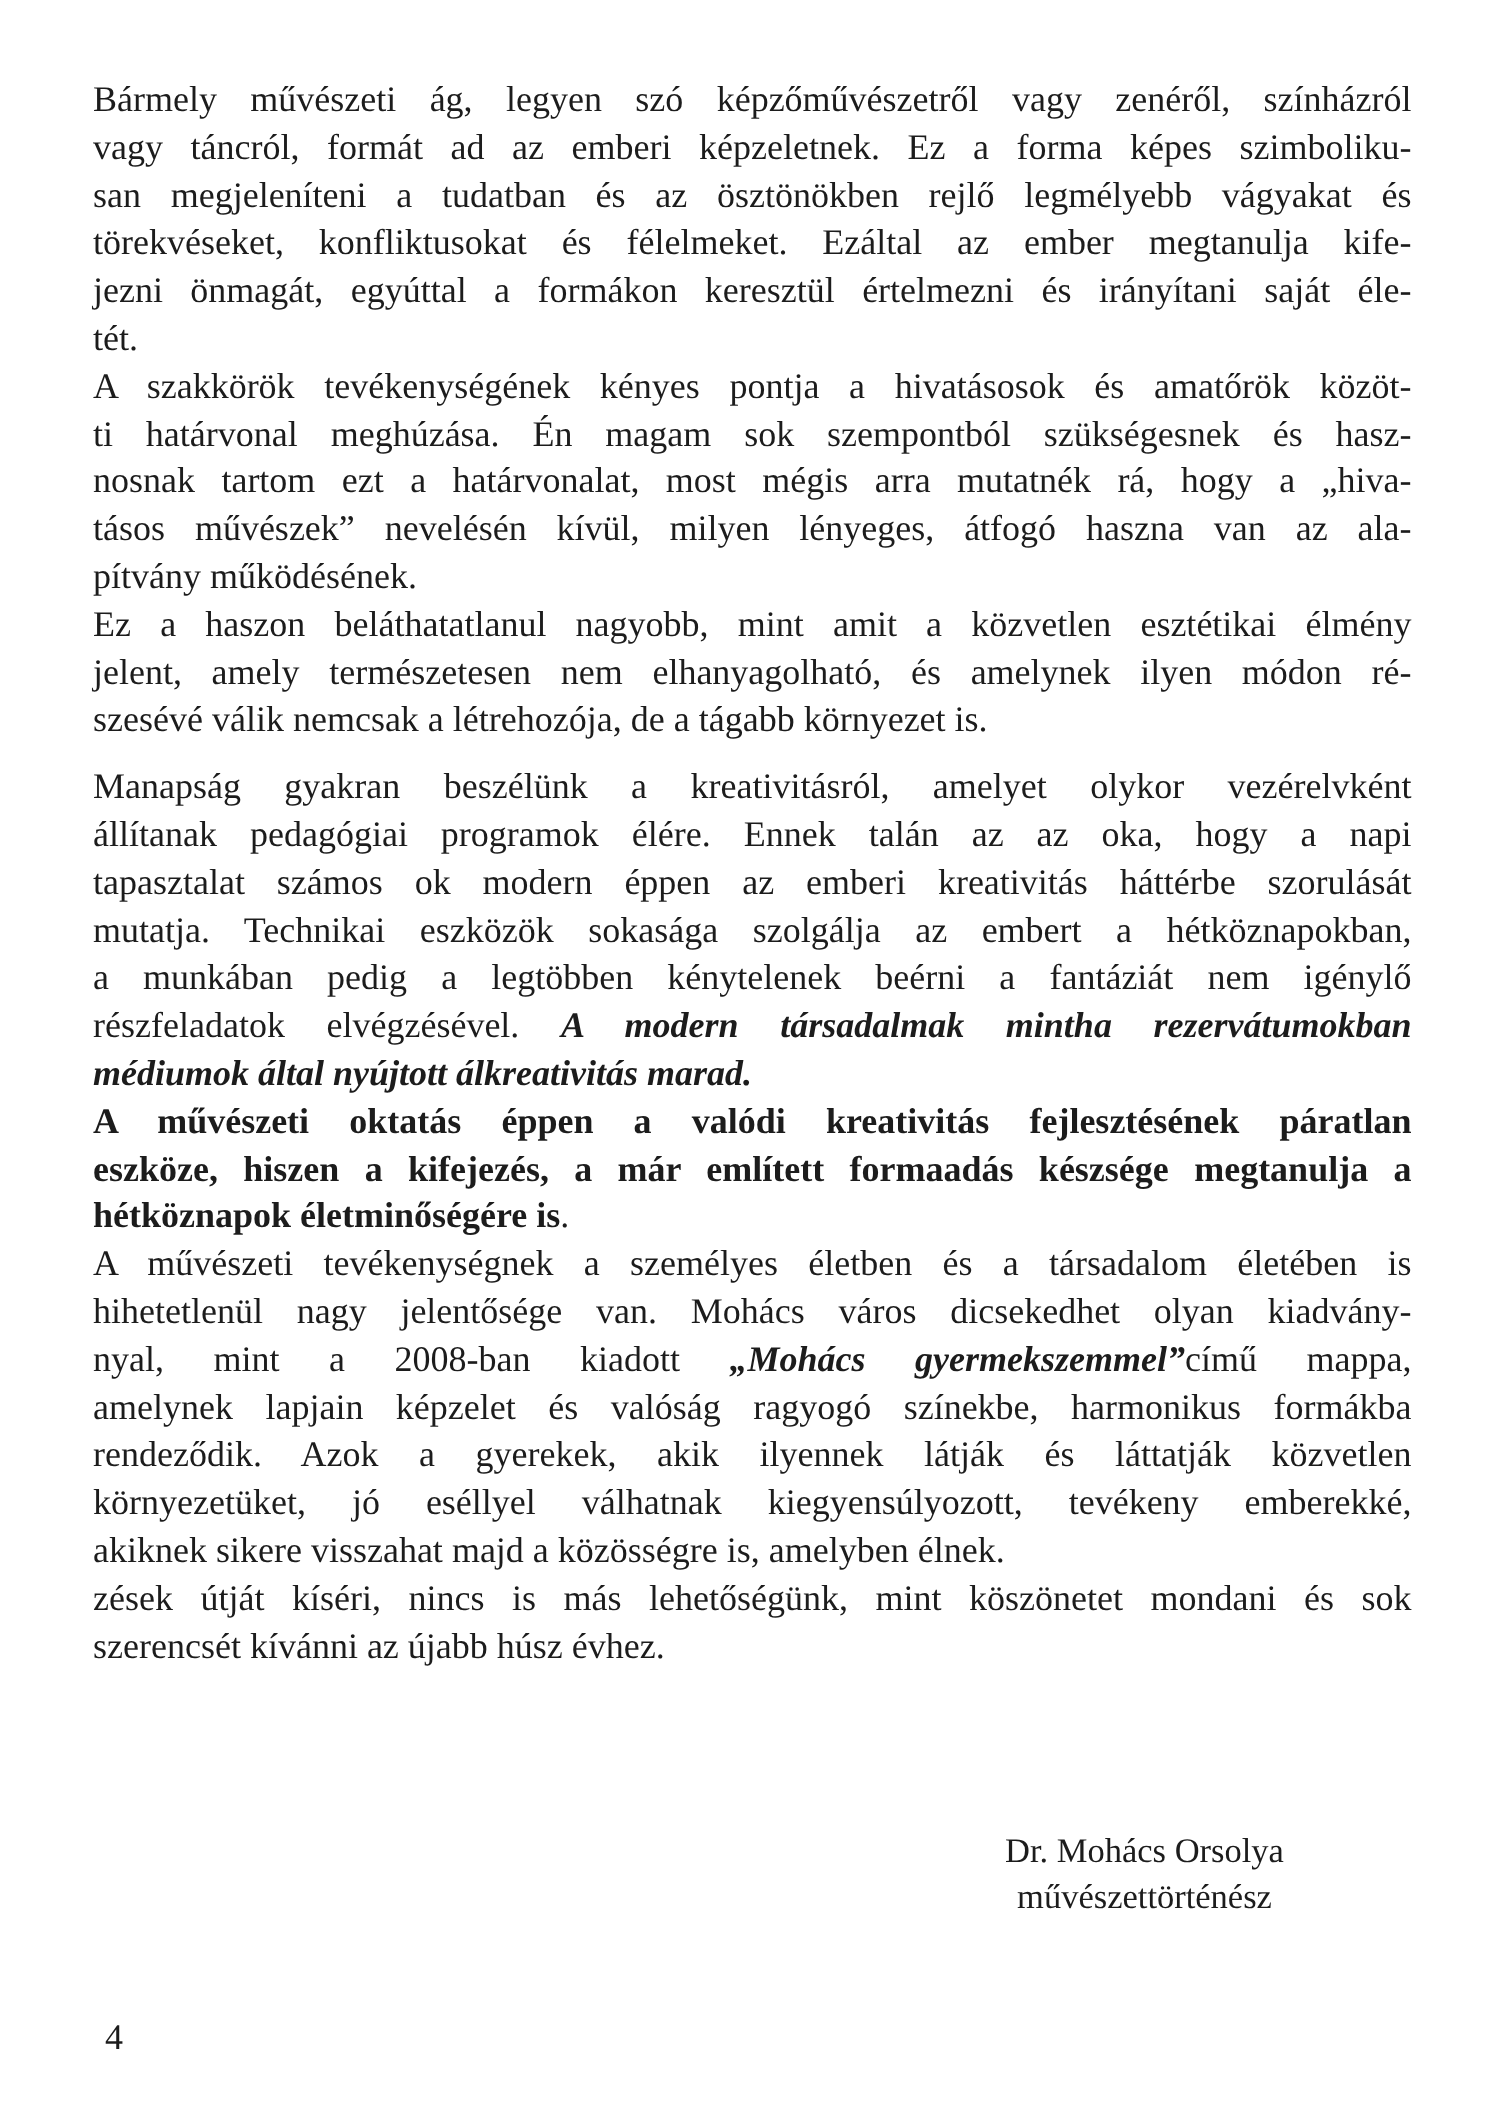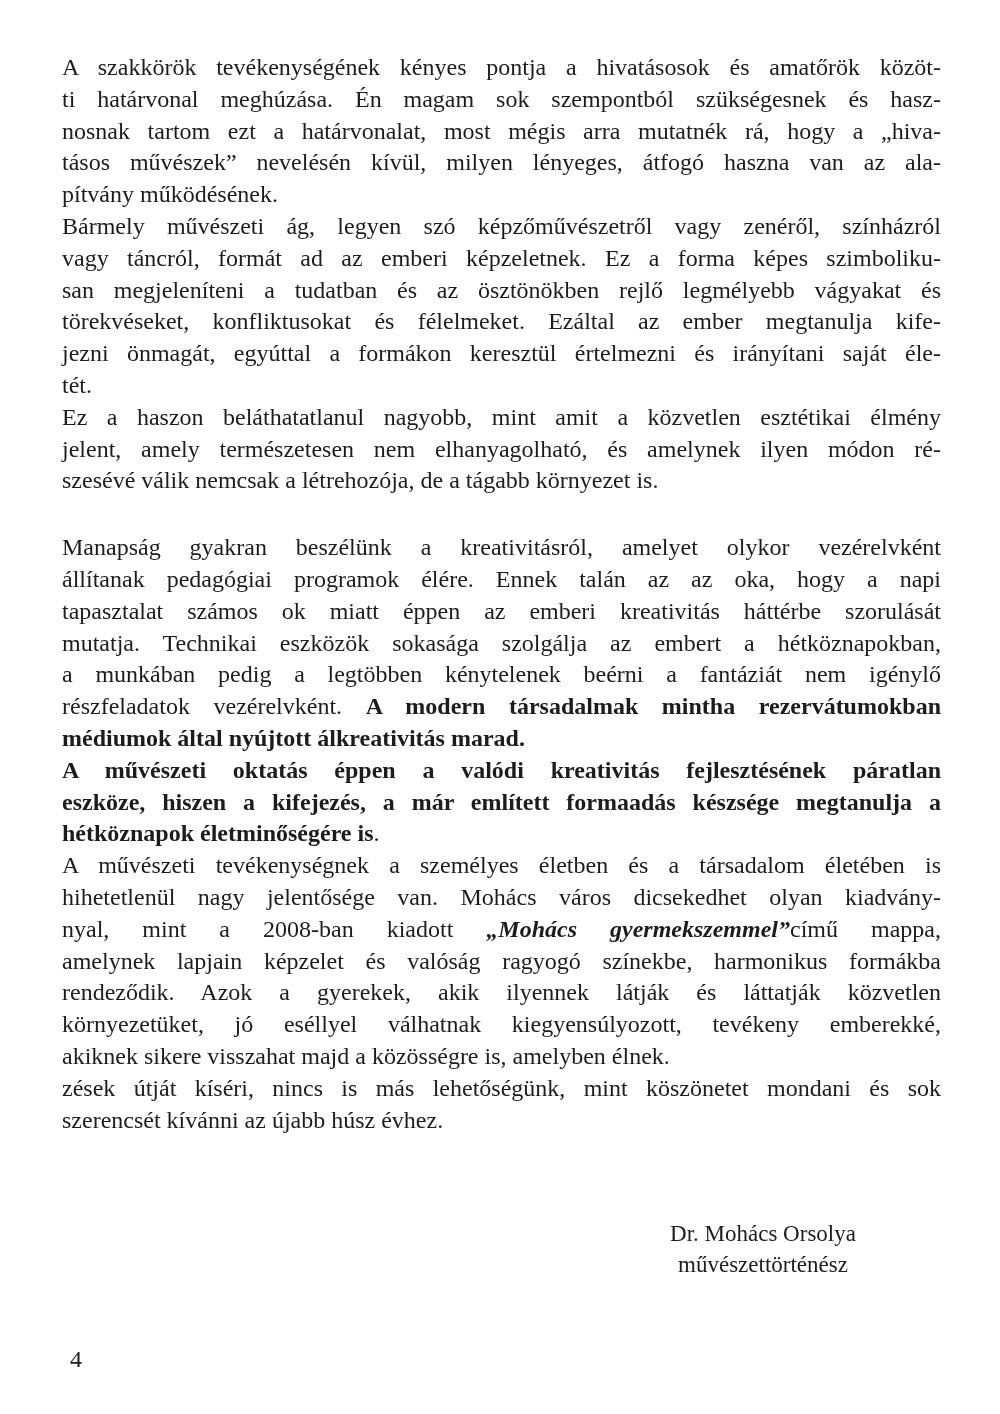--- a/index.html
+++ b/index.html
@@ -18,35 +18,35 @@
   }
   .text-block {
     position: absolute;
     left: 62px;
     top: 52px;
     width: 879px;
     font-size: 24px;
     line-height: 31.8px;
   }
   .paragraph { margin: 0; }
-  .paragraph.space-before { margin-top: 35px; }
+  .paragraph.space-before { margin-top: 13px; }
   .line {
     text-align: justify;
     text-align-last: justify;
     white-space: nowrap;
     height: 31.8px;
   }
   .line.last {
     text-align: left;
     text-align-last: auto;
   }
   .seg-r { font-weight: normal; font-style: normal; }
   .seg-b { font-weight: bold; font-style: normal; margin-top: 14px; }
   .seg-i { font-weight: bold; font-style: italic; }
-  .seg-bi { font-weight: bold; }
+  .seg-bi { font-weight: bold; font-style: italic; }
   .signature-block {
     position: absolute;
     left: 563px;
     top: 1218px;
     width: 400px;
     text-align: center;
     font-size: 23px;
     line-height: 31px;
   }
   .page-number {
@@ -56,46 +56,46 @@
     font-size: 24px;
   }
 </style>
 </head>
 <body>
 
 <div class="page">
 
   <div class="text-block">
       <div class="paragraph">
-        <div class="line"><span class="seg-r">A szakkörök tevékenységének kényes pontja a hivatásosok és amatőrök közöt-</span></div>
-        <div class="line"><span class="seg-r">ti határvonal meghúzása. Én magam sok szempontból szükségesnek és hasz-</span></div>
-        <div class="line"><span class="seg-r">nosnak tartom ezt a határvonalat, most mégis arra mutatnék rá, hogy a „hiva-</span></div>
-        <div class="line"><span class="seg-r">tásos művészek” nevelésén kívül, milyen lényeges, átfogó haszna van az ala-</span></div>
-        <div class="line last"><span class="seg-r">pítvány működésének.</span></div>
-      </div>
-      <div class="paragraph">
         <div class="line"><span class="seg-r">Bármely művészeti ág, legyen szó képzőművészetről vagy zenéről, színházról</span></div>
         <div class="line"><span class="seg-r">vagy táncról, formát ad az emberi képzeletnek. Ez a forma képes szimboliku-</span></div>
         <div class="line"><span class="seg-r">san megjeleníteni a tudatban és az ösztönökben rejlő legmélyebb vágyakat és</span></div>
         <div class="line"><span class="seg-r">törekvéseket, konfliktusokat és félelmeket. Ezáltal az ember megtanulja kife-</span></div>
         <div class="line"><span class="seg-r">jezni önmagát, egyúttal a formákon keresztül értelmezni és irányítani saját éle-</span></div>
         <div class="line last"><span class="seg-r">tét.</span></div>
+      </div>
+      <div class="paragraph">
+        <div class="line"><span class="seg-r">A szakkörök tevékenységének kényes pontja a hivatásosok és amatőrök közöt-</span></div>
+        <div class="line"><span class="seg-r">ti határvonal meghúzása. Én magam sok szempontból szükségesnek és hasz-</span></div>
+        <div class="line"><span class="seg-r">nosnak tartom ezt a határvonalat, most mégis arra mutatnék rá, hogy a „hiva-</span></div>
+        <div class="line"><span class="seg-r">tásos művészek” nevelésén kívül, milyen lényeges, átfogó haszna van az ala-</span></div>
+        <div class="line last"><span class="seg-r">pítvány működésének.</span></div>
       </div>
       <div class="paragraph">
         <div class="line"><span class="seg-r">Ez a haszon beláthatatlanul nagyobb, mint amit a közvetlen esztétikai élmény</span></div>
         <div class="line"><span class="seg-r">jelent, amely természetesen nem elhanyagolható, és amelynek ilyen módon ré-</span></div>
         <div class="line last"><span class="seg-r">szesévé válik nemcsak a létrehozója, de a tágabb környezet is.</span></div>
       </div>
       <div class="paragraph space-before">
         <div class="line"><span class="seg-r">Manapság gyakran beszélünk a kreativitásról, amelyet olykor vezérelvként</span></div>
         <div class="line"><span class="seg-r">állítanak pedagógiai programok élére. Ennek talán az az oka, hogy a napi</span></div>
-        <div class="line"><span class="seg-r">tapasztalat számos ok miatt éppen az emberi kreativitás háttérbe szorulását</span></div>
+        <div class="line"><span class="seg-r">tapasztalat számos ok modern éppen az emberi kreativitás háttérbe szorulását</span></div>
         <div class="line"><span class="seg-r">mutatja. Technikai eszközök sokasága szolgálja az embert a hétköznapokban,</span></div>
         <div class="line"><span class="seg-r">a munkában pedig a legtöbben kénytelenek beérni a fantáziát nem igénylő</span></div>
-        <div class="line"><span class="seg-r">részfeladatok vezérelvként. </span><span class="seg-bi">A modern társadalmak mintha rezervátumokban</span></div>
+        <div class="line"><span class="seg-r">részfeladatok elvégzésével. </span><span class="seg-bi">A modern társadalmak mintha rezervátumokban</span></div>
         <div class="line last"><span class="seg-bi">médiumok által nyújtott álkreativitás marad.</span></div>
       </div>
       <div class="paragraph">
         <div class="line"><span class="seg-b">A művészeti oktatás éppen a valódi kreativitás fejlesztésének páratlan</span></div>
         <div class="line"><span class="seg-b">eszköze, hiszen a kifejezés, a már említett formaadás készsége megtanulja a</span></div>
         <div class="line last"><span class="seg-b">hétköznapok életminőségére is</span><span class="seg-r">.</span></div>
       </div>
       <div class="paragraph">
         <div class="line"><span class="seg-r">A művészeti tevékenységnek a személyes életben és a társadalom életében is</span></div>
         <div class="line"><span class="seg-r">hihetetlenül nagy jelentősége van. Mohács város dicsekedhet olyan kiadvány-</span></div>

